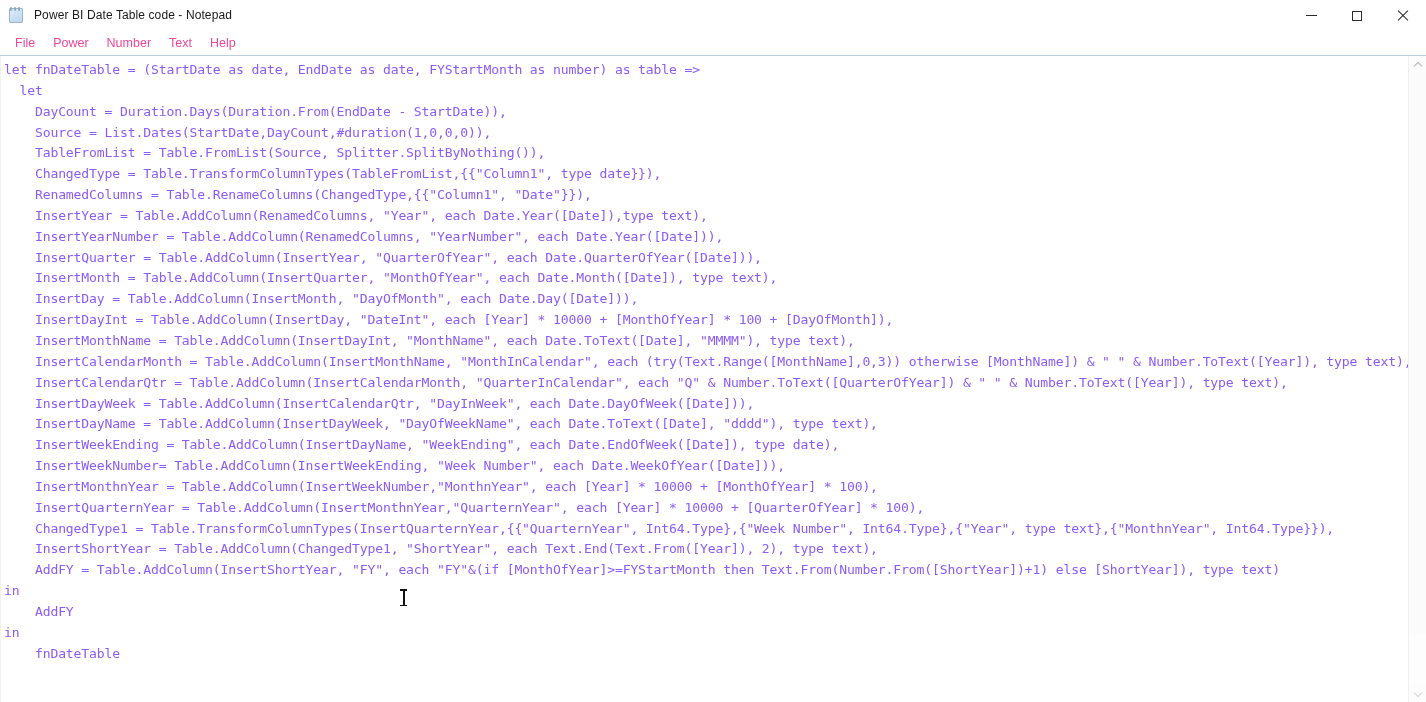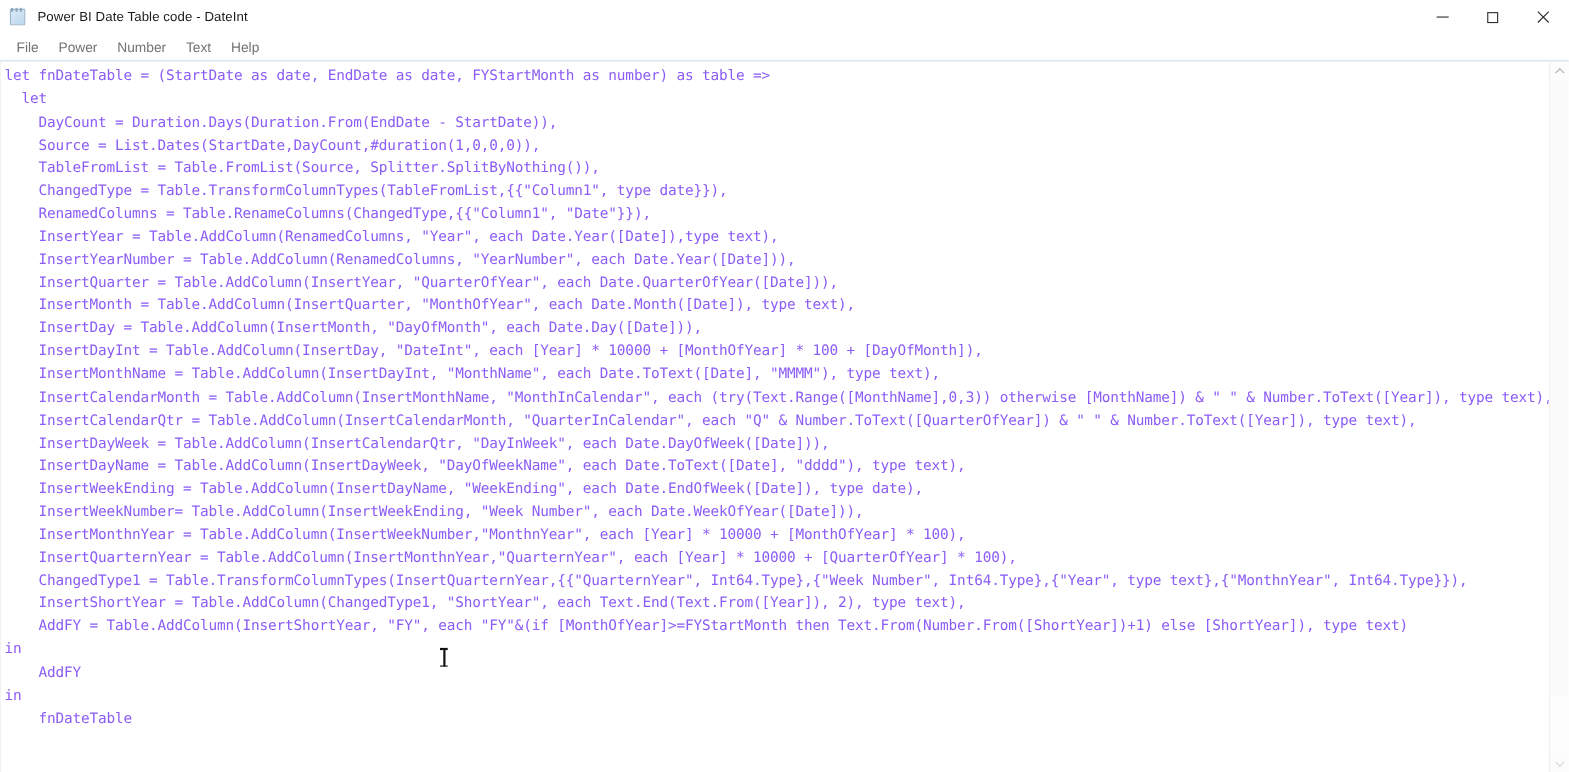--- a/index.html
+++ b/index.html
@@ -129,21 +129,21 @@
     flex: 0 0 25px;
     background: #ffffff;
     display: flex;
     align-items: center;
     padding-left: 6px;
     box-sizing: border-box;
     border-bottom: 1px solid #b9cfe0;
   }
   .menu-item {
     font-size: 12.5px;
-    color: #737373;
+    color: #ec4899;
     padding: 3px 9px 4px 9px;
     white-space: nowrap;
     cursor: default;
   }
 
   
   .editor-wrap {
     position: relative;
     flex: 1 1 auto;
     display: flex;
@@ -274,21 +274,21 @@
 
   <div class="titlebar">
     <div class="app-icon">
       <div class="pad"></div>
       <div class="rings">
           <i></i>
           <i></i>
           <i></i>
         </div>
     </div>
-    <div class="title-text">Power BI Date Table code - DateInt</div>
+    <div class="title-text">Power BI Date Table code - Notepad</div>
 
     <div class="win-controls">
       <button class="win-btn min">
         <span class="glyph-min"></span>
       </button>
       <button class="win-btn max">
         <span class="glyph-max"></span>
       </button>
       <button class="win-btn close">
         <span class="glyph-close"></span>

